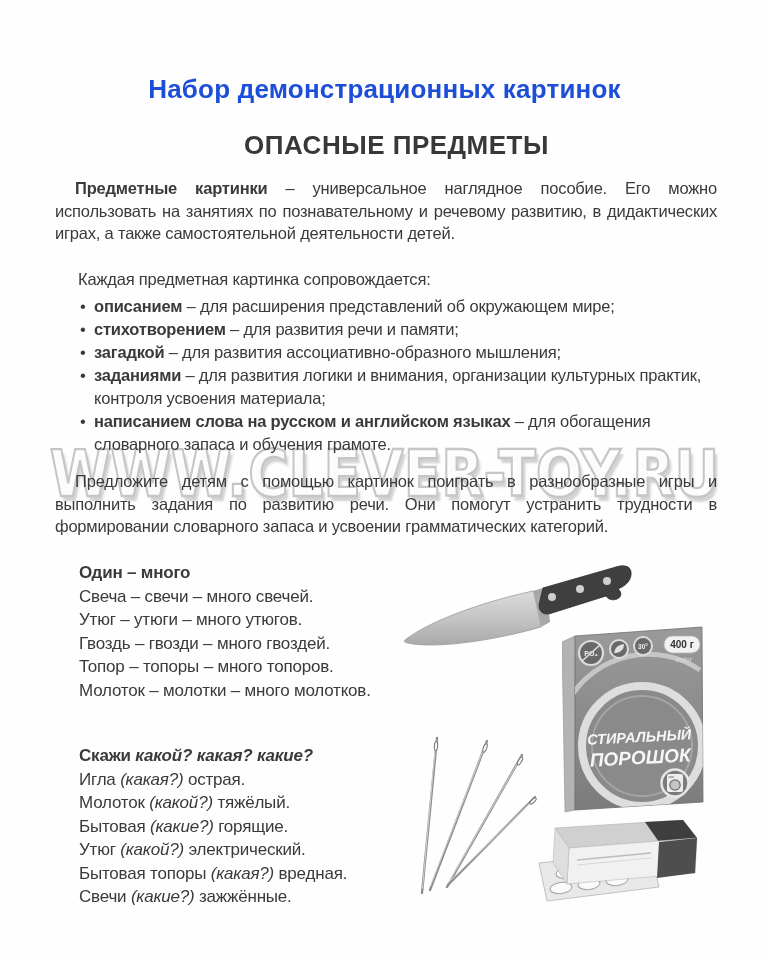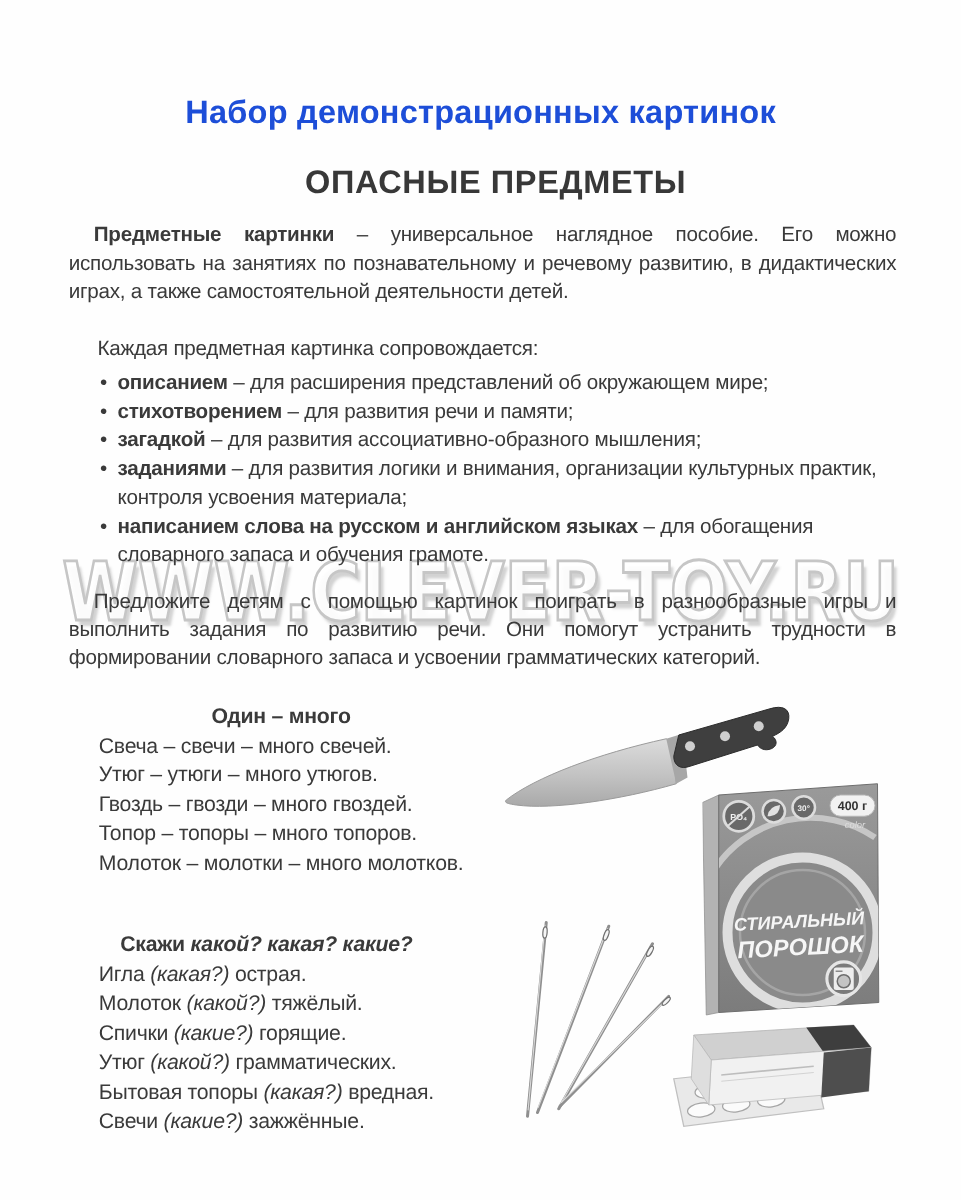--- a/index.html
+++ b/index.html
@@ -27,21 +27,21 @@
     font-family:"DejaVu Sans",sans-serif;font-weight:800;font-size:55px;
     letter-spacing:0px;transform:scaleY(1.18);transform-origin:top;
     color:rgba(255,255,255,0.92);
     -webkit-text-stroke:2px #c6c6c6;
     text-shadow:3px 4px 2px rgba(110,110,110,0.30);
     z-index:1;white-space:nowrap;}
   .section{position:absolute;left:79px;font-size:17px;line-height:23.5px;
     letter-spacing:-0.2px;z-index:2;}
   .one-many{top:561px;}
   .say-what{top:744px;}
-  .sec-head{font-weight:bold;text-align:center;}
+  .sec-head{font-weight:bold;}
   .sec-head em{font-style:italic;}
   em{font-style:italic;}
   .art{position:absolute;z-index:2;}
 </style>
 </head>
 <body>
 
 <div class="page">
 
   <div class="watermark">WWW.CLEVER-TOY.RU</div>
@@ -69,22 +69,22 @@
     <div class="sec-line">Утюг – утюги – много утюгов.</div>
     <div class="sec-line">Гвоздь – гвозди – много гвоздей.</div>
     <div class="sec-line">Топор – топоры – много топоров.</div>
     <div class="sec-line">Молоток – молотки – много молотков.</div>
   </div>
 
   <div class="section say-what">
     <div class="sec-head"><span>Скажи </span><em>какой? какая? какие?</em></div>
     <div class="sec-line"><span>Игла </span><em>(какая?)</em><span> острая.</span></div>
     <div class="sec-line"><span>Молоток </span><em>(какой?)</em><span> тяжёлый.</span></div>
-    <div class="sec-line"><span>Спички </span><em>(какие?)</em><span> горящие.</span></div>
-    <div class="sec-line"><span>Утюг </span><em>(какой?)</em><span> грамматических.</span></div>
+    <div class="sec-line"><span>Бытовая </span><em>(какие?)</em><span> горящие.</span></div>
+    <div class="sec-line"><span>Утюг </span><em>(какой?)</em><span> электрический.</span></div>
     <div class="sec-line"><span>Бытовая топоры </span><em>(какая?)</em><span> вредная.</span></div>
     <div class="sec-line"><span>Свечи </span><em>(какие?)</em><span> зажжённые.</span></div>
   </div>
 
   <svg class="art" style="left:400px;top:556px;" width="236" height="94" viewBox="0 0 236 94">
     <defs>
       <linearGradient id="bladeG" x1="0" y1="0" x2="0" y2="1">
         <stop offset="0" stop-color="#dcdcdc"></stop>
         <stop offset="0.55" stop-color="#c2c2c2"></stop>
         <stop offset="1" stop-color="#a9a9a9"></stop>

